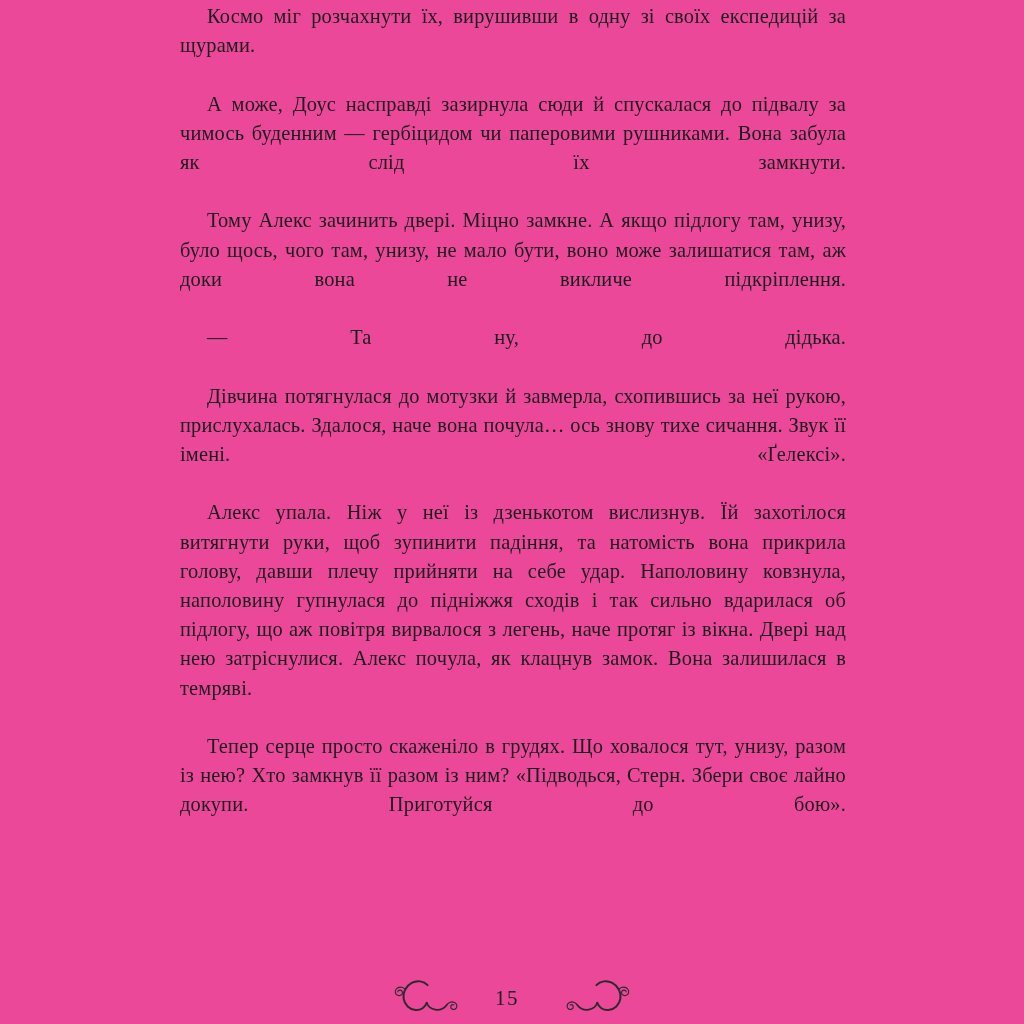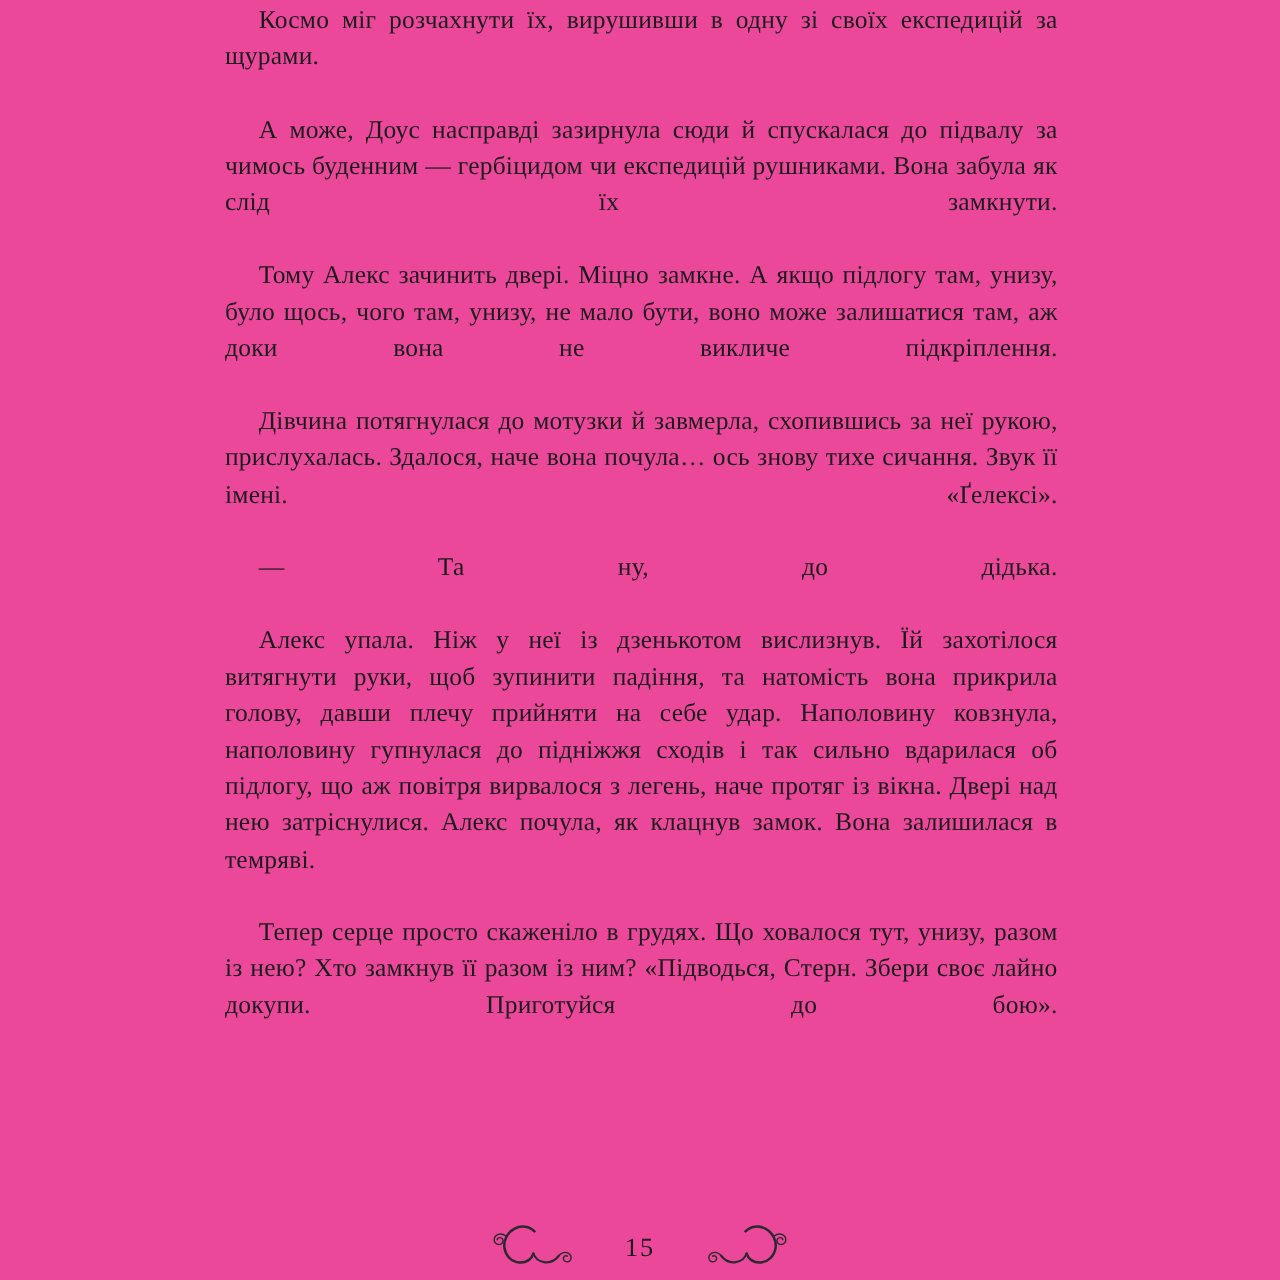--- a/index.html
+++ b/index.html
@@ -76,34 +76,33 @@
     width: 78px;
     height: 40px;
   }
 
   .page-number {
     font-family: "Liberation Serif", "DejaVu Serif", serif;
     font-size: 21px;
     letter-spacing: 1.4px;
     color: #1b1b1f;
     min-width: 34px;
-    text-align: center;
   }
 </style>
 </head>
 <body>
 
 <div class="page">
 
   <div class="text-column">
     <p class="para">Космо міг розчахнути їх, вирушивши в одну зі своїх експедицій за щурами.</p>
-    <p class="para">А може, Доус насправді зазирнула сюди й спускалася до підвалу за чимось буденним — гербіцидом чи експедицій рушниками. Вона забула як слід їх замкнути.</p>
+    <p class="para">А може, Доус насправді зазирнула сюди й спускалася до підвалу за чимось буденним — гербіцидом чи паперовими рушниками. Вона забула як слід їх замкнути.</p>
     <p class="para">Тому Алекс зачинить двері. Міцно замкне. А якщо підлогу там, унизу, було щось, чого там, унизу, не мало бути, воно може залишатися там, аж доки вона не викличе підкріплення.</p>
+    <p class="para">— Та ну, до дідька.</p>
     <p class="para">Дівчина потягнулася до мотузки й завмерла, схопившись за неї рукою, прислухалась. Здалося, наче вона почула… ось знову тихе сичання. Звук її імені. «Ґелексі».</p>
-    <p class="para">— Та ну, до дідька.</p>
     <p class="para">Алекс упала. Ніж у неї із дзенькотом вислизнув. Їй захотілося витягнути руки, щоб зупинити падіння, та натомість вона прикрила голову, давши плечу прийняти на себе удар. Наполовину ковзнула, наполовину гупнулася до підніжжя сходів і так сильно вдарилася об підлогу, що аж повітря вирвалося з легень, наче протяг із вікна. Двері над нею затріснулися. Алекс почула, як клацнув замок. Вона залишилася в темряві.</p>
     <p class="para">Тепер серце просто скаженіло в грудях. Що ховалося тут, унизу, разом із нею? Хто замкнув її разом із ним? «Підводься, Стерн. Збери своє лайно докупи. Приготуйся до бою».</p>
 
   </div>
 
   <div class="footer">
 
     <span class="ornament">
       <svg viewBox="0 0 78 40" fill="none" xmlns="http://www.w3.org/2000/svg" aria-hidden="true">
         <g stroke="#2a2a31" fill="none" stroke-linecap="round">

